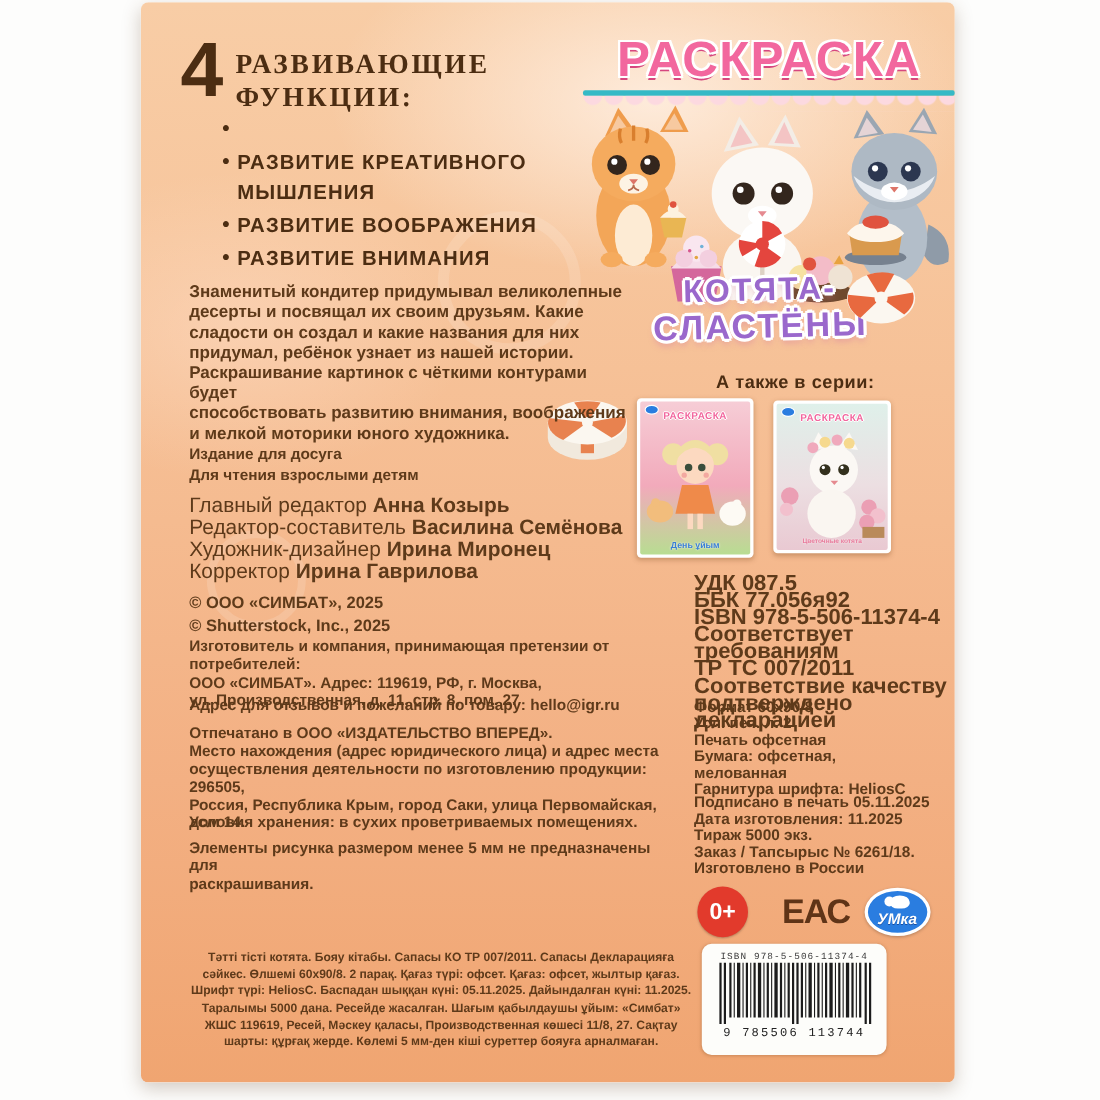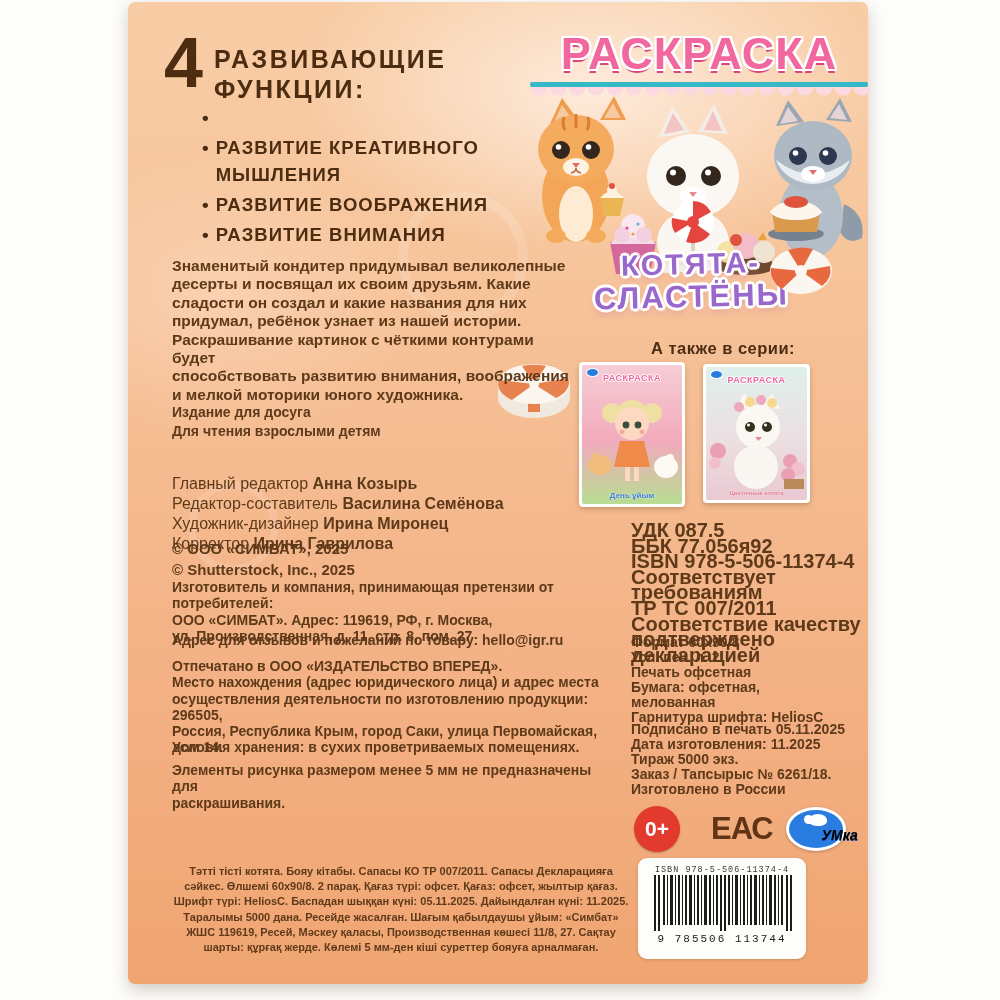--- a/index.html
+++ b/index.html
@@ -12,21 +12,21 @@
       radial-gradient(ellipse 300px 200px at 12% 30%, rgba(255,225,205,.45), rgba(255,225,205,0) 70%),
       linear-gradient(180deg,#f8cda6 0%,#f7c69d 22%,#f5bb90 48%,#f3b083 72%,#f0a571 100%);
     box-shadow:0 6px 16px rgba(90,60,30,.25);
     overflow:hidden;
   }
   .wm{position:absolute;border-radius:50%;border:10px solid rgba(255,255,255,.14);}
   .txt{position:absolute;color:#5e3a1a;white-space:pre-line;}
 
   
   .fn-number{left:36px;top:26px;font-size:70px;font-weight:800;color:#4c2d12;line-height:1;}
-  .fn-title{left:86px;top:42px;font-size:25px;line-height:30px;letter-spacing:2.5px;color:#4c2d12;font-weight:800;}
+  .fn-title{left:86px;top:42px;font-size:25px;line-height:30px;letter-spacing:2.5px;color:#4c2d12;font-weight:800;font-family:Liberation Serif, serif;}
   .fn-list{position:absolute;left:74px;top:102px;}
   .fn-item{display:flex;margin-bottom:3px;color:#4c2d12;}
   .fn-dot{font-size:19px;line-height:27px;margin-right:7px;font-weight:800;}
   .fn-label{font-size:18.5px;line-height:27px;font-weight:800;letter-spacing:1px;white-space:pre-line;}
 
   
   .rk-wrap{position:absolute;left:398px;top:26px;width:346px;text-align:center;}
   .rk-title{
     font-size:45px;font-weight:800;letter-spacing:1px;color:#f2679e;line-height:52px;
     text-shadow:-2px 0 0 #fff,2px 0 0 #fff,0 -2px 0 #fff,0 2px 0 #fff,-2px -2px 0 #fff,2px 2px 0 #fff,-2px 2px 0 #fff,2px -2px 0 #fff,0 4px 0 #d6477f;
@@ -44,21 +44,21 @@
     text-shadow:-3px 0 0 #fff,3px 0 0 #fff,0 -3px 0 #fff,0 3px 0 #fff,-2px -2px 0 #fff,2px 2px 0 #fff,-2px 2px 0 #fff,2px -2px 0 #fff,0 5px 6px rgba(214,120,160,.55);
   }
   .bt1{font-size:29px;line-height:32px;letter-spacing:2px;}
   .bt2{font-size:31px;line-height:34px;letter-spacing:2px;}
 
   .candy{position:absolute;}
 
   
   .desc{left:44px;top:255px;width:404px;font-size:15.5px;line-height:18.4px;font-weight:700;}
   .edition{left:44px;top:401px;font-size:14px;line-height:19px;font-weight:800;}
-  .credits{position:absolute;left:44px;top:472px;font-size:16px;line-height:20px;color:#5e3a1a;}
+  .credits{position:absolute;left:44px;top:448px;font-size:19px;line-height:20px;color:#5e3a1a;}
   .credit-line b{font-weight:800;}
   .copyright{left:44px;top:536px;font-size:15px;line-height:21px;font-weight:600;}
   .legal{font-size:14px;line-height:16.3px;font-weight:600;}
   .manufacturer{left:44px;top:577px;width:448px;}
   .feedback{left:44px;top:630px;width:448px;}
   .printing{left:44px;top:656px;width:452px;}
   .storage{left:44px;top:737px;width:448px;}
   .warning{left:44px;top:760px;width:430px;}
   .kazakh1{left:44px;top:808px;width:452px;}
   .kazakh2{left:44px;top:862px;width:458px;font-size:11px;line-height:15.2px;text-align:center;}
@@ -81,22 +81,22 @@
   .print-block{left:503px;top:720px;width:240px;font-size:14px;line-height:15px;font-weight:700;}
 
   .badges{position:absolute;left:506px;top:804px;display:flex;align-items:center;gap:13px;}
   .age-badge{width:46px;height:46px;border-radius:50%;background:#e23a2c;color:#fff;font-weight:800;font-size:21px;
     display:flex;align-items:center;justify-content:center;box-shadow:0 1px 2px rgba(0,0,0,.25);}
   .eac-badge{font-size:31px;font-weight:800;color:#5f3417;letter-spacing:-1px;font-family:"Liberation Sans",sans-serif;margin-left:18px;}
   .umka-badge{position:relative;width:60px;height:44px;background:#2a7de0;border:3px solid #fff;border-radius:50%;
     box-shadow:0 1px 3px rgba(0,0,0,.25);}
   .umka-bear{position:absolute;left:20px;top:4px;width:18px;height:12px;background:#fff;border-radius:50% 50% 40% 40%;}
   .umka-bear::before{content:"";position:absolute;left:-5px;top:1px;width:9px;height:9px;background:#fff;border-radius:50%;}
-  .umka-text{position:absolute;left:0;top:17px;width:100%;text-align:center;color:#000000;font-weight:800;font-style:italic;font-size:14px;
-    text-shadow:0 1px 0 #1a4e9e;margin-left:24px;}
+  .umka-text{position:absolute;left:0;top:17px;width:100%;text-align:center;color:#ffffff;font-weight:800;font-style:italic;font-size:14px;
+    text-shadow:0 1px 0 #1a4e9e;}
 
   .barcode-box{position:absolute;left:510px;top:856px;width:168px;height:101px;background:#fdfdfa;border-radius:9px;
     box-shadow:0 1px 3px rgba(120,70,30,.3);text-align:center;}
   .barcode-isbn{margin-top:7px;font-family:"Liberation Mono",monospace;font-size:8.5px;letter-spacing:1px;color:#3a3a3a;}
   .barcode-digits{font-family:"Liberation Mono",monospace;font-size:11px;letter-spacing:2px;color:#222;margin-top:-2px;}
 </style>
 </head>
 <body>
 
 <div class="stage">

